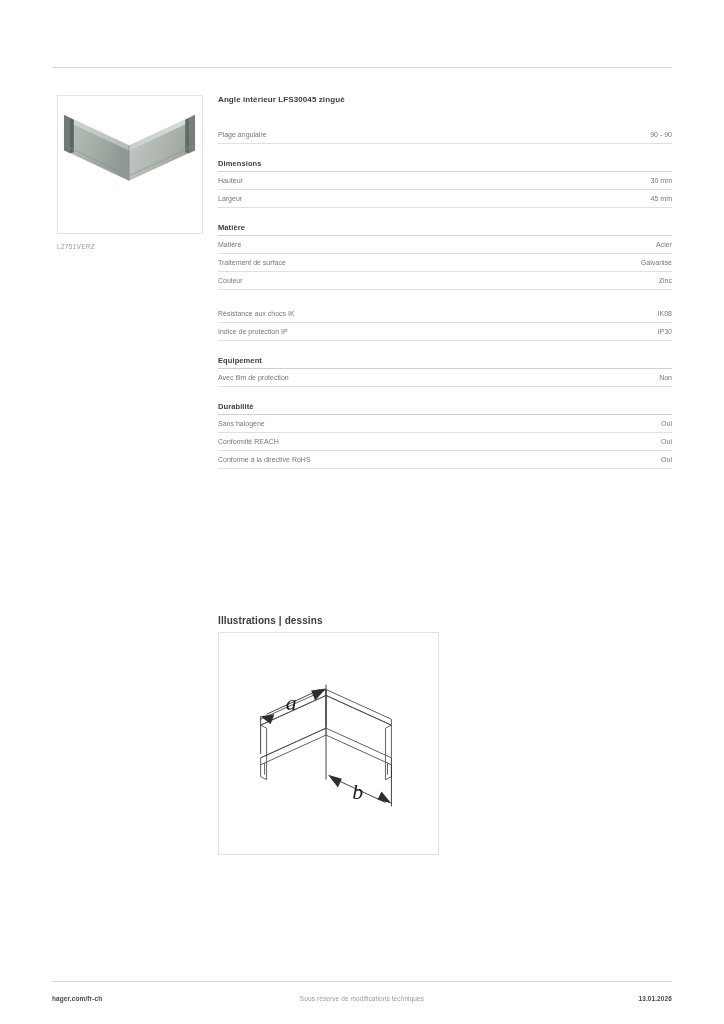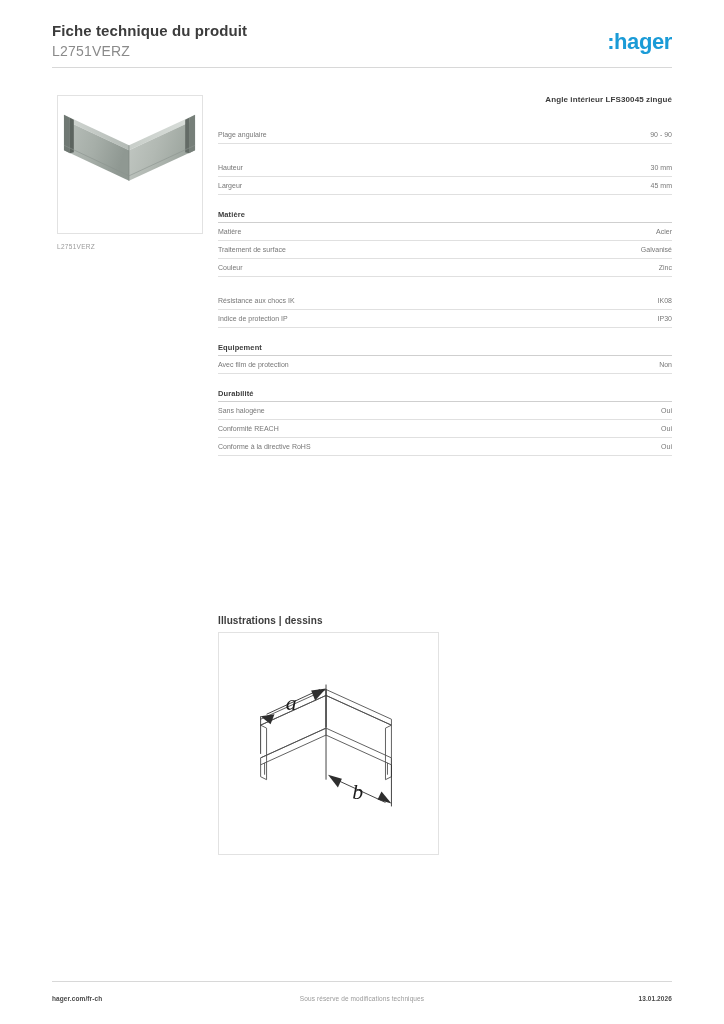--- a/index.html
+++ b/index.html
@@ -46,21 +46,21 @@
   .photo-caption {
     position: absolute; left: 57px; top: 243px;
     font-size: 6.5px; color: #9a9a9a; letter-spacing: 0.3px;
   }
 
   
   .specs { position: absolute; left: 218px; top: 95px; width: 454px; }
 
   .product-name {
     font-size: 8px; font-weight: bold; color: #3c3c3c;
-    letter-spacing: 0.1px; margin: 0 0 22px 0; text-align: right;
+    letter-spacing: 0.1px; margin: 0 0 22px 0;
   }
   .specs-title {
     font-size: 8px; font-weight: bold; color: #3c3c3c;
     letter-spacing: 0.1px; margin: 0 0 16px 0;
   }
 
   .section { margin: 0 0 15px 0; }
   .section-head {
     font-size: 7.5px; font-weight: bold; color: #3c3c3c;
     letter-spacing: 0.1px; padding: 0 0 3px 0;
@@ -103,25 +103,20 @@
   .footer-right {
     position: absolute; right: 0; top: 0;
     font-size: 6.5px; font-weight: bold; color: #4a4a4a; letter-spacing: 0.1px;
   }
 </style>
 </head>
 <body>
 
 <div class="page">
 
-  <div class="header">
-    <div class="doc-title">Fiche technique du produit</div>
-    <div class="doc-subtitle">L2751VERZ</div>
-    <div class="logo">:hager</div>
-  </div>
   <div class="header-rule"></div>
 
   <div class="photo-box">
     <svg viewBox="0 0 146 139" width="144" height="137">
       <defs>
         <linearGradient id="gLeft" x1="0" y1="0" x2="1" y2="0.3">
           <stop offset="0" stop-color="#b9c0bb"></stop>
           <stop offset="0.55" stop-color="#a6aea8"></stop>
           <stop offset="1" stop-color="#8f9892"></stop>
         </linearGradient>
@@ -165,20 +160,21 @@
   <div class="specs">
     <div class="product-name">Angle intérieur LFS30045 zingué</div>
     <div id="sections-host">
         <div class="section">
           <div class="row">
             <span class="label">Plage angulaire</span>
             <span class="value">90 - 90</span>
           </div>
         </div>
         <div class="section">
+          <div class="section-head">Dimensions</div>
           <div class="row">
             <span class="label">Hauteur</span>
             <span class="value">30 mm</span>
           </div>
           <div class="row">
             <span class="label">Largeur</span>
             <span class="value">45 mm</span>
           </div>
         </div>
         <div class="section">

